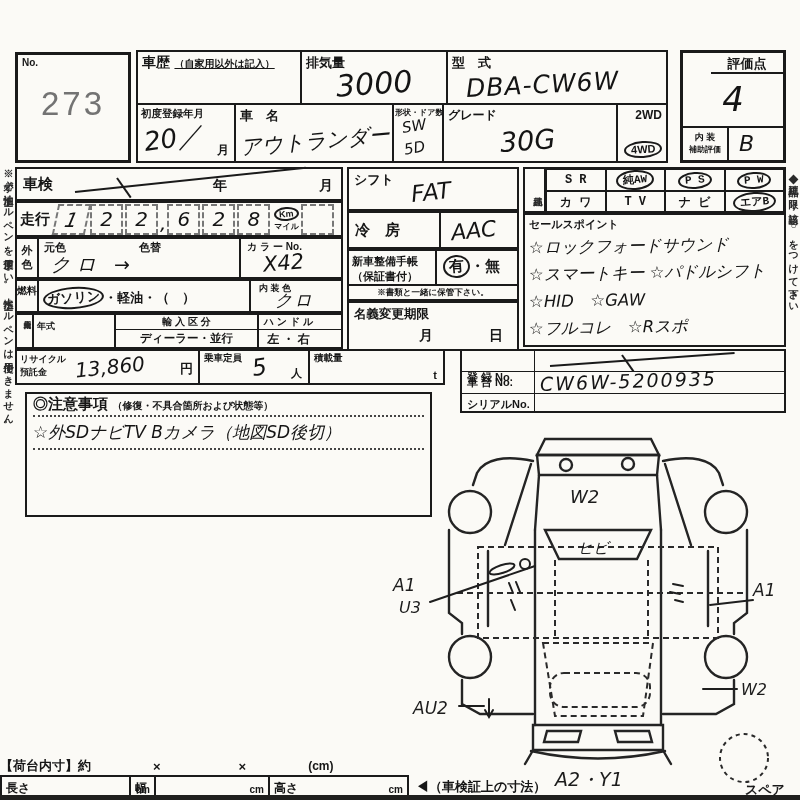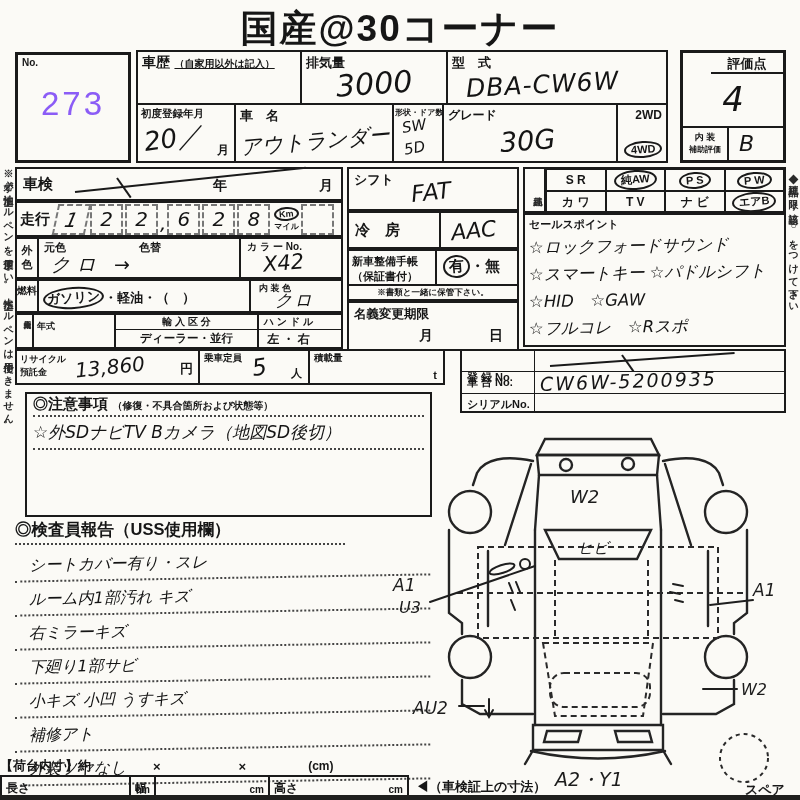--- a/index.html
+++ b/index.html
@@ -15,25 +15,24 @@
   .dotline{border-bottom:2px dotted #444;}
   .digit{width:29px;height:27px;border:2px dashed #777;display:flex;align-items:center;justify-content:center;margin-right:2px;}
   .strike{position:absolute;border-top:2.2px solid #1a1a1a;transform-origin:left center;}
   svg text.hw{font-family:"DejaVu Sans",sans-serif;font-style:italic;fill:#1c1c1c;}
 </style>
 </head>
 <body>
 
 <div id="sheet">
 
-  <div class="abs lb" style="left:0;right:0;top:4px;text-align:center;font-size:37px;letter-spacing:2px;">国産@30コーナー</div>
 
   <div class="abs bx3" style="left:15px;top:52px;width:116px;height:111px;">
     <div class="abs lb" style="left:4px;top:2px;font-size:10px;">No.</div>
-    <div class="abs" style="left:0;right:0;top:30px;text-align:center;font-size:33px;letter-spacing:3px;color:#8b5cf6;">273</div>
+    <div class="abs" style="left:0;right:0;top:30px;text-align:center;font-size:33px;letter-spacing:3px;color:#737373;">273</div>
   </div>
 
   <div class="abs bx" style="left:136px;top:50px;width:166px;height:55px;">
     <span class="lb" style="font-size:14px;margin:2px 0 0 4px;display:inline-block;">車歴</span>
     <span class="lb" style="font-size:10px;text-decoration:underline;">（自家用以外は記入）</span>
   </div>
   <div class="abs bx" style="left:300px;top:50px;width:148px;height:55px;">
     <div class="abs lb" style="left:4px;top:2px;font-size:13px;">排気量</div>
     <div class="abs hw" style="left:34px;top:14px;font-size:30px;transform:rotate(-4deg);">3000</div>
   </div>
@@ -181,21 +180,21 @@
     <div class="abs lb" style="left:0;right:0;bottom:0;height:15px;border-top:2px solid #1a1a1a;font-size:8.5px;text-align:center;padding-top:1px;">※書類と一緒に保管下さい。</div>
   </div>
   <div class="abs bx" style="left:347px;top:301px;width:172px;height:50px;">
     <span class="abs lb" style="left:5px;top:3px;font-size:12.5px;">名義変更期限</span>
     <span class="abs lb" style="left:70px;bottom:4px;font-size:14px;">月</span>
     <span class="abs lb" style="right:14px;bottom:4px;font-size:14px;">日</span>
   </div>
 
   <div class="abs bx" style="left:523px;top:167px;width:263px;height:46px;display:flex;">
     <div class="vtxt" style="width:19px;border-right:2px solid #1a1a1a;font-size:9px;text-align:center;">純正品</div>
-    <div style="flex:1;display:grid;grid-template-columns:repeat(4,1fr);grid-template-rows:1fr 1fr;">
+    <div style="flex:1;display:grid;grid-template-columns:repeat(4,1fr);grid-template-rows:1fr 1fr;font-family:Liberation Mono, monospace;">
       <div style="border:1px solid #1a1a1a;display:flex;align-items:center;justify-content:center;">
           <span class="lb" style="font-size:12px;">S R</span>
         </div>
       <div style="border:1px solid #1a1a1a;display:flex;align-items:center;justify-content:center;">
           <span class="circ lb" style="font-size:11px;">純AW</span>
         </div>
       <div style="border:1px solid #1a1a1a;display:flex;align-items:center;justify-content:center;">
           <span class="circ lb" style="font-size:11px;">P S</span>
         </div>
       <div style="border:1px solid #1a1a1a;display:flex;align-items:center;justify-content:center;">
@@ -241,30 +240,20 @@
   </div>
 
   <div class="abs bx" style="left:25px;top:392px;width:407px;height:125px;padding:1px 6px;">
     <div class="dotline" style="padding-bottom:1px;">
       <span class="lb" style="font-size:15px;">◎注意事項</span>
       <span class="lb" style="font-size:10px;">（修復・不具合箇所および状態等）</span>
     </div>
     <div class="hw dotline" style="font-size:17px;height:31px;line-height:31px;white-space:nowrap;">☆外SDナビTV Bカメラ（地図SD後切）</div>
   </div>
 
-  <div class="abs" style="left:15px;top:519px;width:415px;height:238px;">
-    <div class="lb dotline" style="font-size:16.5px;width:330px;padding-bottom:2px;">◎検査員報告（USS使用欄）</div>
-    <div class="hw dotline" style="font-size:16px;height:32px;line-height:34px;padding-left:14px;transform:rotate(-1deg);">シートカバー有り・スレ</div>
-    <div class="hw dotline" style="font-size:16px;height:32px;line-height:34px;padding-left:14px;transform:rotate(-1deg);">ルーム内1部汚れ キズ</div>
-    <div class="hw dotline" style="font-size:16px;height:32px;line-height:34px;padding-left:14px;transform:rotate(-1deg);">右ミラーキズ</div>
-    <div class="hw dotline" style="font-size:16px;height:32px;line-height:34px;padding-left:14px;transform:rotate(-1deg);">下廻り1部サビ</div>
-    <div class="hw dotline" style="font-size:16px;height:32px;line-height:34px;padding-left:14px;transform:rotate(-1deg);">小キズ 小凹 うすキズ</div>
-    <div class="hw dotline" style="font-size:16px;height:32px;line-height:34px;padding-left:14px;transform:rotate(-1deg);">補修アト</div>
-    <div class="hw dotline" style="font-size:16px;height:32px;line-height:34px;padding-left:14px;transform:rotate(-1deg);">外装ツヤなし</div>
-  </div>
 
   <div class="abs" style="left:0;top:757px;width:430px;height:18px;display:flex;align-items:center;">
     <span class="lb" style="font-size:13px;">【荷台内寸】約</span>
     <span class="lb" style="font-size:13px;margin-left:62px;">×</span>
     <span class="lb" style="font-size:13px;margin-left:78px;">×</span>
     <span class="lb" style="font-size:12px;margin-left:62px;">(cm)</span>
   </div>
 
   <div class="abs" style="left:0;top:775px;width:800px;height:23px;">
     <div class="abs bx" style="left:0;top:0;bottom:0;width:156px;">

